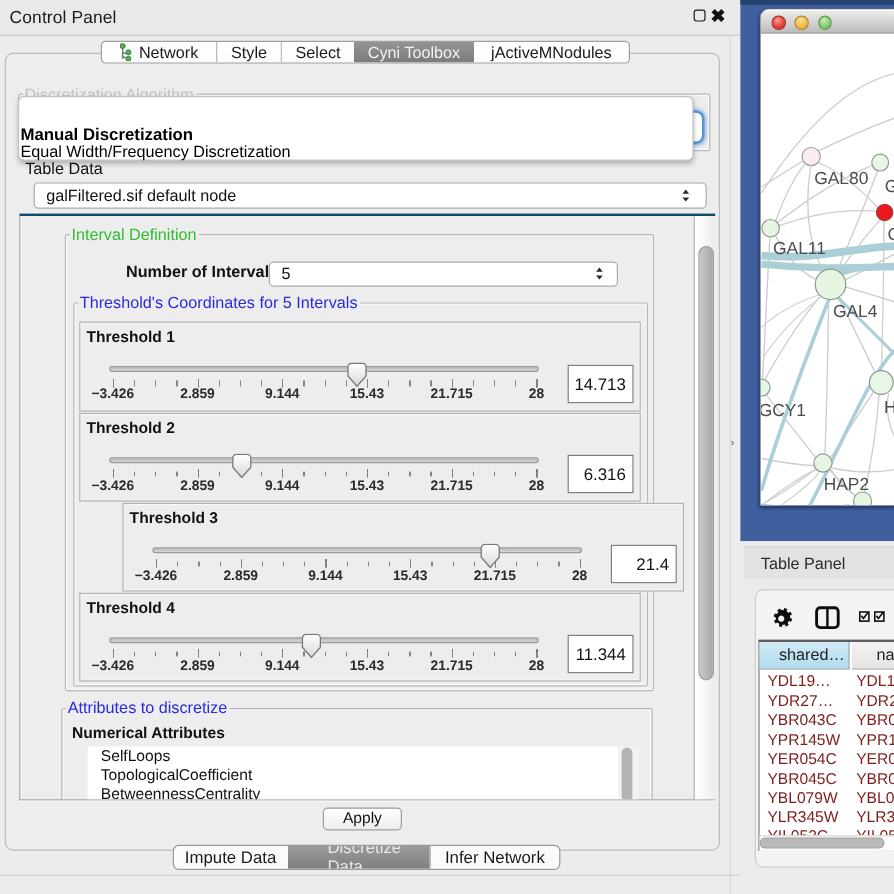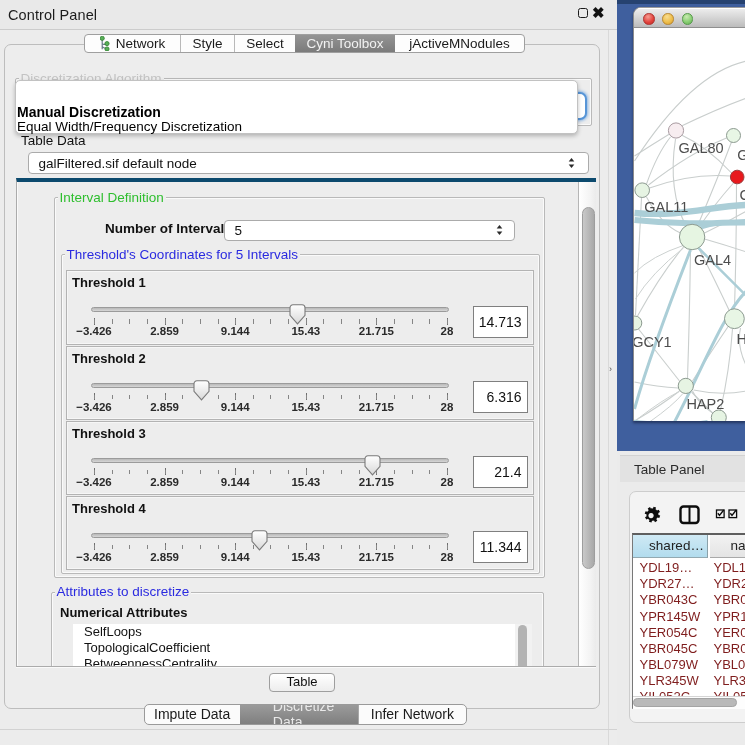--- a/index.html
+++ b/index.html
@@ -36,21 +36,21 @@
 .combo .arr svg { display:block; }
 
 #popup { position:absolute; left:14.5px; top:80px; width:563px; height:54px; background:#ffffff;
   border:1px solid #c2c2c2; border-radius:5px; box-shadow:0 2px 4px rgba(0,0,0,0.25); z-index:30; }
 #popup .hint { position:absolute; left:0; right:0; top:5.5px; text-align:center;
   font-size:13.5px; color:#b2b2b2; letter-spacing:0.6px; }
 #popup .it1 { position:absolute; left:0px; top:22.5px; font-size:14px; font-weight:bold; color:#000; }
 #popup .it2 { position:absolute; left:0px; top:37.5px; font-size:13.5px; color:#000; }
 
 #scrollwrap { position:absolute; left:16px; top:178px; width:580px; height:489px;
-  border-top:4px solid #0c4a6e; border-left:1px solid #ababab; border-bottom:1px solid #ababab;
+  border-top:2px solid #0c4a6e; border-left:1px solid #ababab; border-bottom:1px solid #ababab;
   box-shadow:0 1px 0 #fafafa, 1px 0 0 #fafafa inset; overflow:hidden; background:#ededed; }
 #vscroll { position:absolute; left:561px; top:0; width:19px; height:489px;
   border-left:1px solid #b5b5b5; background:linear-gradient(to right,#ffffff,#f4f4f4 60%,#e9e9e9); }
 #vscroll .thumb { position:absolute; left:2.5px; top:25px; width:13px; height:362px;
   border-radius:6.5px; background:linear-gradient(to right,#c9c9c9,#a8a8a8);
   border:1px solid #9d9d9d; }
 
 .tpanel { position:absolute; left:48.5px; width:468px; height:74.5px;
   border:1px solid #b3b3b3; box-shadow:inset 0 0 0 1px #f6f6f6; background:#ededed; }
 .tpanel .tt { position:absolute; left:5.5px; top:4px; font-size:13px; font-weight:bold; color:#111; }
@@ -206,21 +206,21 @@
           <span class="slab" style="left:98.1px;">2.859</span>
           <span class="slab" style="left:168.7px;">9.144</span>
           <span class="slab" style="left:239.3px;">15.43</span>
           <span class="slab" style="left:309.9px;">21.715</span>
           <span class="slab" style="left:380.5px;">28</span>
         <svg class="thumbp" style="left:135px;" viewBox="0 0 17 21">
             <path d="M4 0.7 h9 a3 3 0 0 1 3 3 v7.6 L8.5 19.9 L1 11.3 V3.7 a3 3 0 0 1 3 -3 z" fill="url(#tg)" stroke="#7a7a7a" stroke-width="1.1"></path>
           </svg>
         <div class="vbox">6.316</div>
       </div>
-      <div class="tpanel" style="top:238.5px;">
+      <div class="tpanel" style="top:238.5px;margin-left:36px;">
         <div class="tt">Threshold 3</div>
         <div class="track"></div>
           <div class="major"></div>
           <div class="minor"></div>
         <span class="slab" style="left:27.5px;">−3.426</span>
           <span class="slab" style="left:98.1px;">2.859</span>
           <span class="slab" style="left:168.7px;">9.144</span>
           <span class="slab" style="left:239.3px;">15.43</span>
           <span class="slab" style="left:309.9px;">21.715</span>
           <span class="slab" style="left:380.5px;">28</span>
@@ -255,21 +255,21 @@
         <div>BetweennessCentrality</div>
       </div>
       <div id="alscroll">
           <div class="thumb"></div>
         </div>
     </div>
     <div id="vscroll">
         <div class="thumb"></div>
       </div>
   </div>
-  <div id="applybtn">Table</div>
+  <div id="applybtn">Apply</div>
   <div id="bottabs">
     <div class="seg" style="width:96px;">Impute Data</div>
     <div class="seg dark" style="width:118.5px;padding-left:33px;">Discretize Data</div>
     <div class="sep"></div>
     <div class="seg" style="width:108px;">Infer Network</div>
   </div>
   <div style="position:absolute; left:608px; top:30px; width:1px; height:715px; background:#d9d9d9;"></div>
   <div style="position:absolute; left:0; top:729px; width:617px; height:1px; background:#d2d2d2;"></div>
   <div id="popup">
     <div class="it1" style="left:1.5px;">Manual Discretization</div>

